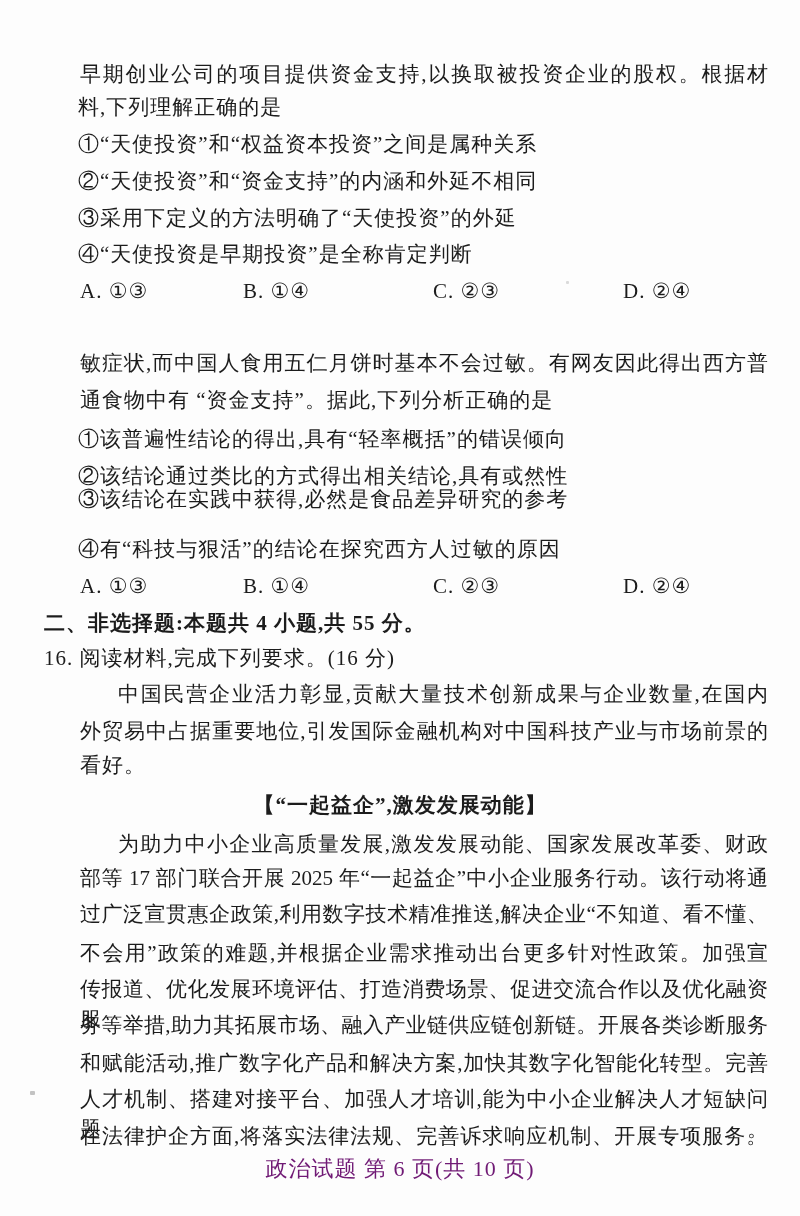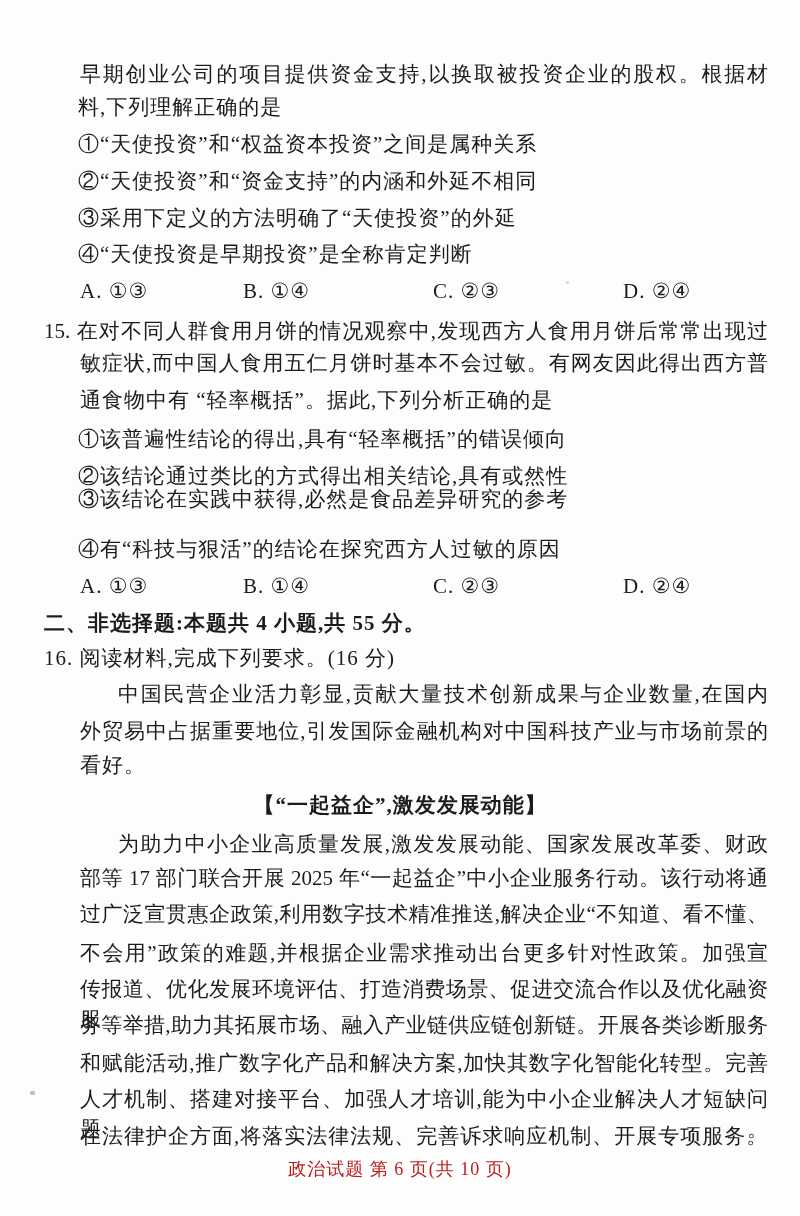--- a/index.html
+++ b/index.html
@@ -27,42 +27,41 @@
     text-align:justify;
     text-align-last:justify;
     text-justify:distribute;
   }
   .bold { font-weight:700; }
   .center {
     left:0; width:800px;
     text-align:center; text-align-last:center;
     white-space:pre;
   }
-  .footer { font-size:18px; color:#b91c1c; }
+  .footer { font-size:22px; color:#701a75; }
   .speck { position:absolute; background:#8a8a8a; border-radius:1px; }
 </style>
 </head>
 <body>
 
 <div class="page">
 
   <div class="line just" style="top:59px;  left:80px; width:688px;">早期创业公司的项目提供资金支持,以换取被投资企业的股权。根据材</div>
   <div class="line" style="top:92px;  left:78px;">料,下列理解正确的是</div>
   <div class="line" style="top:129px; left:78px;">①“天使投资”和“权益资本投资”之间是属种关系</div>
   <div class="line" style="top:166px; left:78px;">②“天使投资”和“资金支持”的内涵和外延不相同</div>
   <div class="line" style="top:203px; left:78px;">③采用下定义的方法明确了“天使投资”的外延</div>
   <div class="line" style="top:239px; left:78px;">④“天使投资是早期投资”是全称肯定判断</div>
   <div class="line" style="top:276px; left:80px;">A. ①③</div>
   <div class="line" style="top:276px; left:243px;">B. ①④</div>
   <div class="line" style="top:276px; left:433px;">C. ②③</div>
   <div class="line" style="top:276px; left:623px;">D. ②④</div>
 
-  <div class="line just" style="top:316px; left:44px; width:724px;">15. 在对不同人群食用月饼的情况观察中,发现西方人食用月饼后常常出现过</div>
   <div class="line just" style="top:348px; left:80px; width:688px;">敏症状,而中国人食用五仁月饼时基本不会过敏。有网友因此得出西方普</div>
-  <div class="line" style="top:385px; left:80px;">通食物中有 “轻率概括”。据此,下列分析正确的是</div>
+  <div class="line" style="top:385px; left:80px;">通食物中有 “资金支持”。据此,下列分析正确的是</div>
   <div class="line" style="top:424px; left:78px;">①该普遍性结论的得出,具有“轻率概括”的错误倾向</div>
   <div class="line" style="top:461px; left:78px;">②该结论通过类比的方式得出相关结论,具有或然性</div>
   <div class="line" style="top:484px; left:78px;text-align:right;">③该结论在实践中获得,必然是食品差异研究的参考</div>
   <div class="line" style="top:534px; left:78px;">④有“科技与狠活”的结论在探究西方人过敏的原因</div>
   <div class="line" style="top:571px; left:80px;">A. ①③</div>
   <div class="line" style="top:571px; left:243px;">B. ①④</div>
   <div class="line" style="top:571px; left:433px;">C. ②③</div>
   <div class="line" style="top:571px; left:623px;">D. ②④</div>
 
   <div class="line bold" style="top:608px; left:44px;">二、非选择题:本题共 4 小题,共 55 分。</div>

